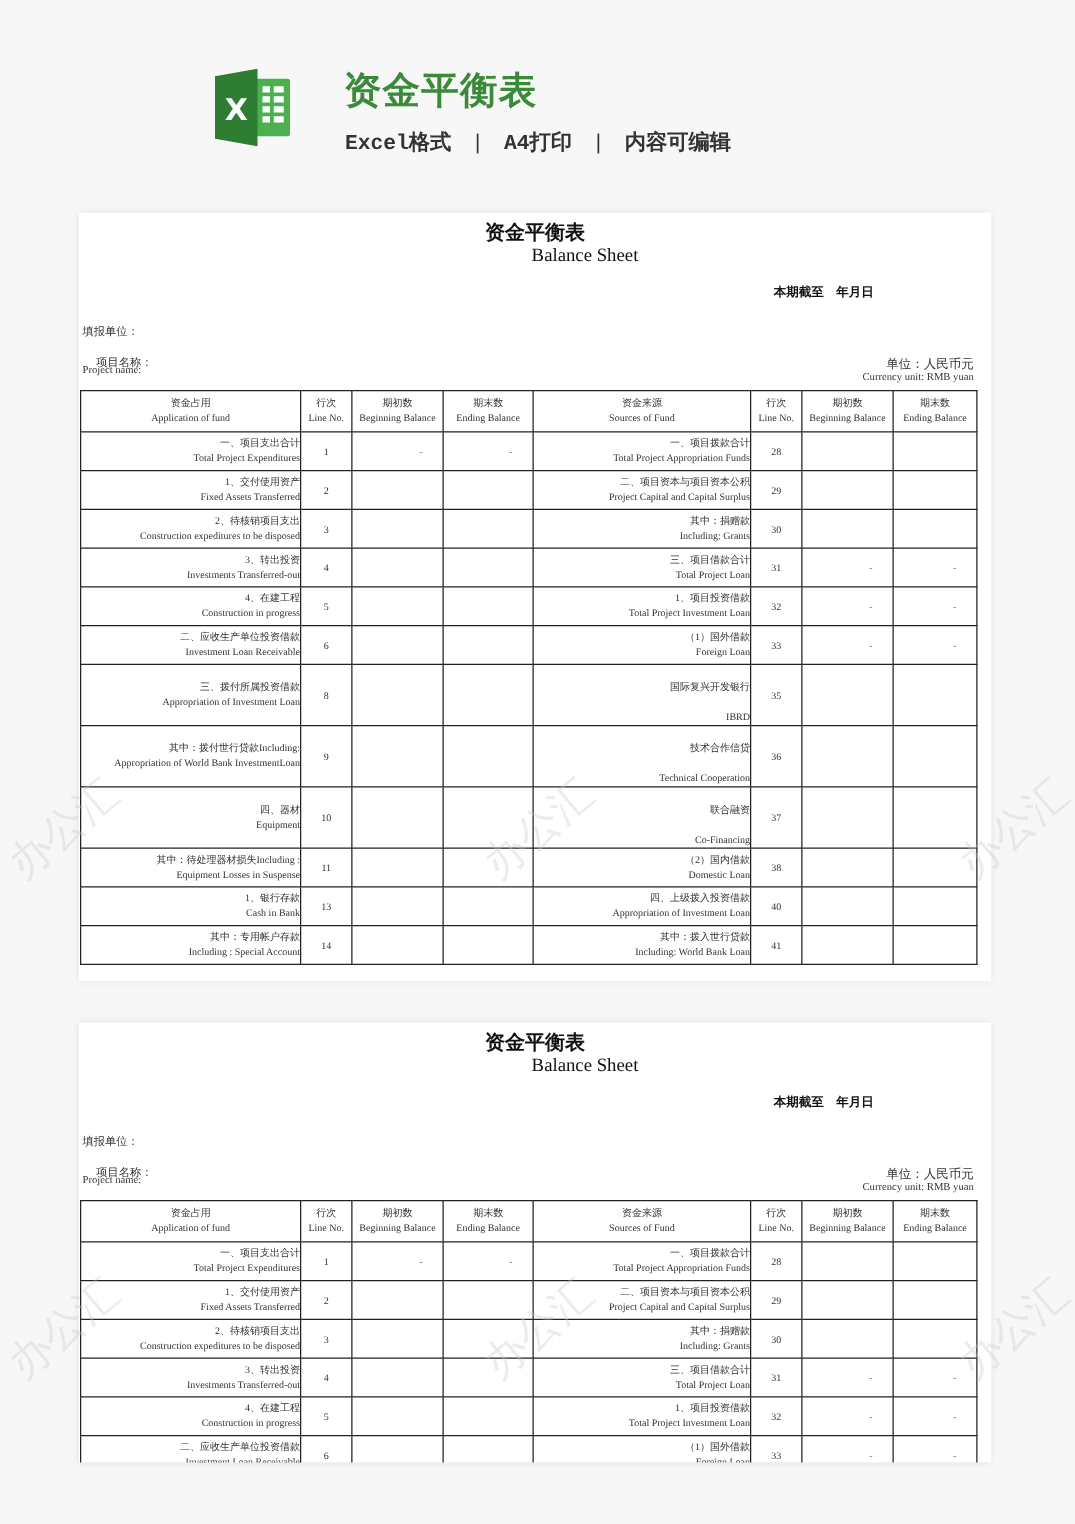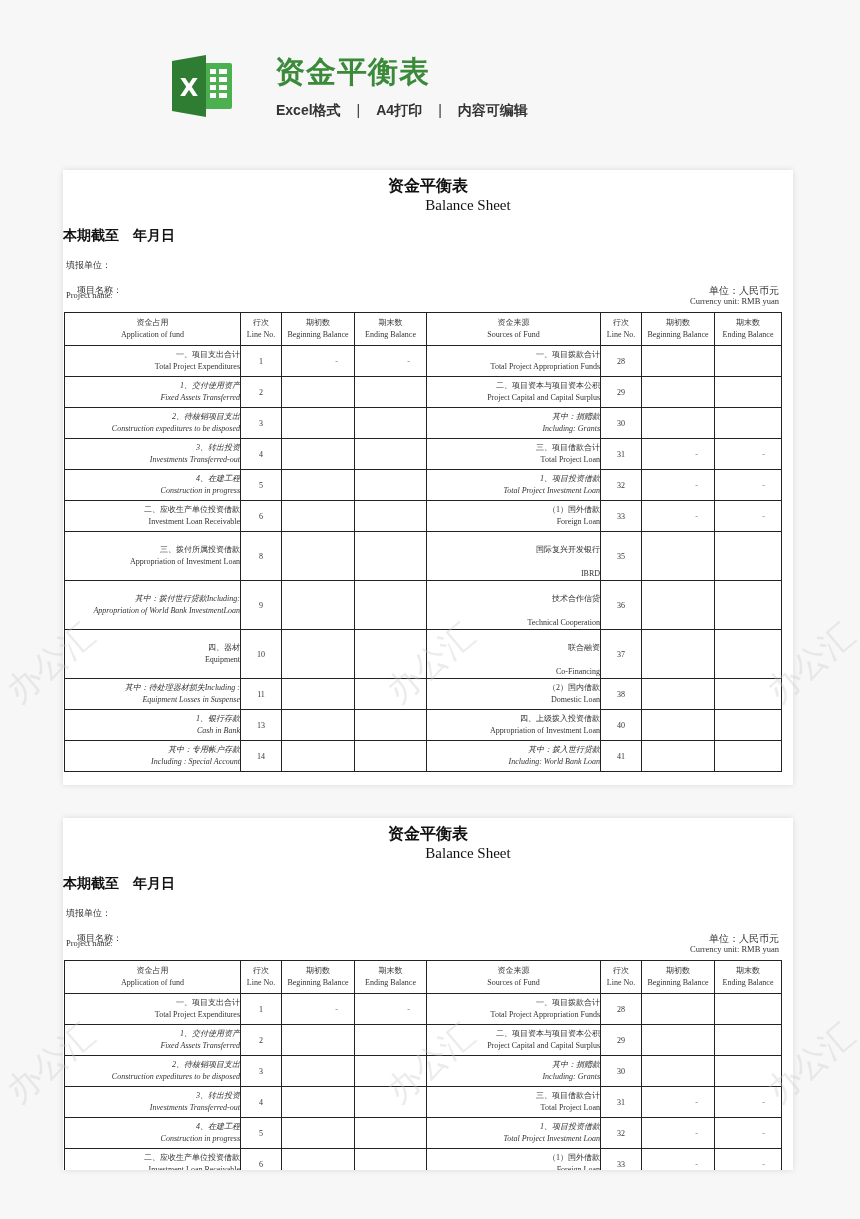--- a/index.html
+++ b/index.html
@@ -3,45 +3,45 @@
 <meta charset="utf-8">
 <style>
   * { box-sizing: border-box; margin: 0; padding: 0; }
   html, body { width: 860px; height: 1219px; overflow: hidden; }
   body { background: #f7f7f7; font-family: "Liberation Serif", "DejaVu Serif", serif; color: #222; position: relative; }
 
   
   .banner { position: absolute; left: 0; top: 0; width: 860px; height: 160px; }
   .xl-logo { position: absolute; left: 170px; top: 55px; width: 64px; height: 62px; }
   .banner-title { position: absolute; left: 275px; top: 52px; font-family: "DejaVu Sans", sans-serif; font-weight: bold; font-size: 30px; color: #3a8a3a; letter-spacing: 1px; }
-  .banner-sub { position: absolute; left: 276px; top: 102px; font-family: Liberation Sans, sans-serif; font-weight: bold; font-size: 14px; color: #333; white-space: nowrap; }
+  .banner-sub { position: absolute; left: 276px; top: 102px; font-family: Liberation Mono, monospace; font-weight: bold; font-size: 17px; color: #333; white-space: nowrap; }
   .banner-sub .sep { display: inline-block; margin: 0 16px; color: #333; font-weight: normal; }
 
   
   .sheet { position: absolute; left: 63px; width: 730px; background: #fff; box-shadow: 0 0 6px rgba(0,0,0,0.12); overflow: hidden; }
   .sheet1 { top: 170px; height: 615px; }
   .sheet2 { top: 818px; height: 352px; }
 
   .doc-title-cn { position: absolute; left: 0; width: 730px; top: 6px; text-align: center; font-size: 16px; font-weight: bold; color: #111; }
   .doc-title-en { position: absolute; left: 0; width: 810px; top: 27px; text-align: center; font-size: 15px; font-weight: normal; color: #111; }
-  .doc-period { position: absolute; left: 0; width: 636px; top: 57px; text-align: left; font-size: 14px; font-weight: bold; font-family: "DejaVu Sans", sans-serif; color: #111; }
+  .doc-period { position: absolute; left: 0; width: 636px; top: 57px; text-align: right; font-size: 10px; font-weight: bold; font-family: "DejaVu Sans", sans-serif; color: #111; }
   .doc-reporter { position: absolute; left: 3px; top: 89px; font-size: 9px; color: #333; }
   .doc-project-cn { position: absolute; left: 14px; top: 114px; font-size: 9px; color: #333; }
   .doc-project-en { position: absolute; left: 3px; top: 120px; font-size: 8.5px; color: #333; }
   .doc-unit-cn { position: absolute; right: 14px; top: 114px; font-size: 10px; color: #333; }
   .doc-unit-en { position: absolute; right: 14px; top: 126px; font-size: 8.5px; color: #333; }
 
   table.bs { position: absolute; left: 1px; top: 142px; width: 717px; border-collapse: collapse; table-layout: fixed; font-size: 8px; color: #333; }
   table.bs td, table.bs th { border: 1.2px solid #222; height: 31px; vertical-align: middle; font-weight: normal; }
   table.bs th { text-align: center; line-height: 12px; height: 33px; }
   table.bs td.item { text-align: right; line-height: 12px; padding-left: 2px; white-space: nowrap; overflow: hidden; }
   table.bs td.line { text-align: center; }
   table.bs td.num { text-align: right; padding-right: 16px; color: #777; }
   .en { display: block; }
-  .ind1 { padding-left: 14px; font-style: italic; }
+  .ind1 { padding-left: 14px; }
   .ind2 { padding-left: 26px; }
   .ind3 { padding-left: 48px; margin-top: 12px; }
   .ind-en { padding-left: 16px; }
 
   
   .wm { position: absolute; font-family: "DejaVu Sans", sans-serif; font-size: 34px; color: rgba(200,200,200,0.35); transform: rotate(-40deg); pointer-events: none; white-space: nowrap; }
 </style>
 </head>
 <body>
 

